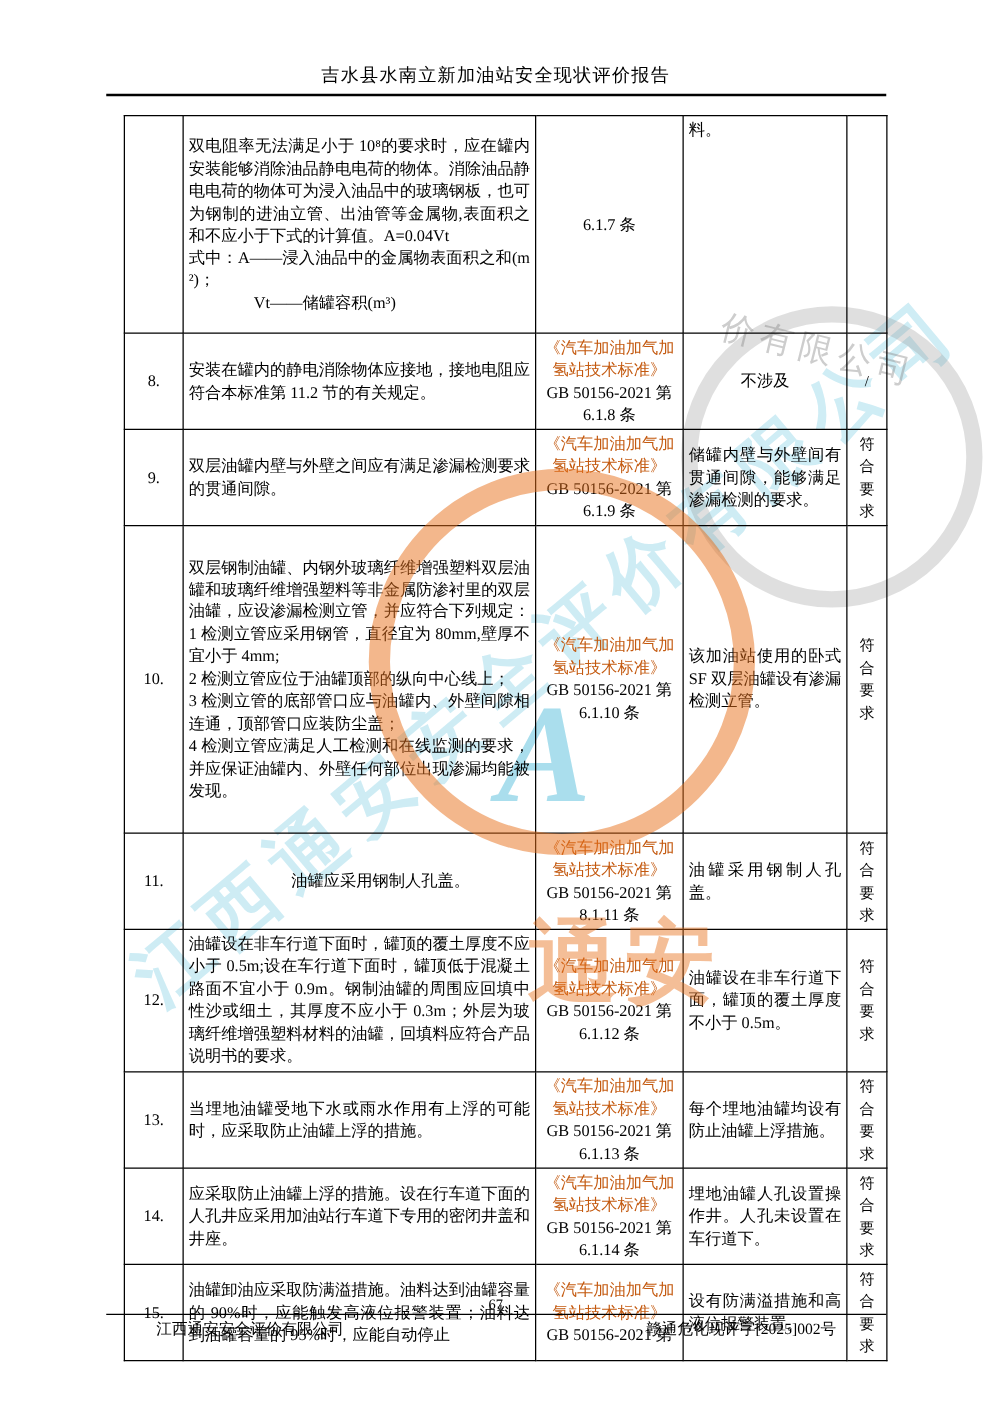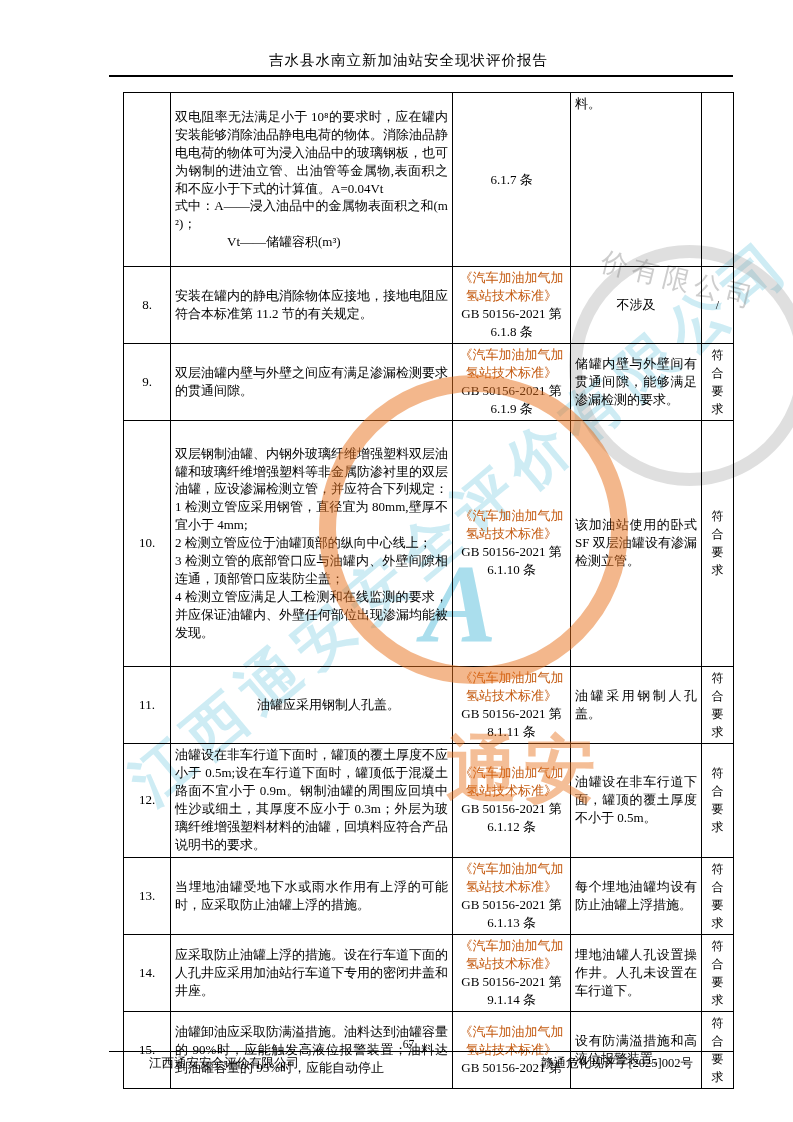--- a/index.html
+++ b/index.html
@@ -1,20 +1,20 @@
 <!DOCTYPE html>
 <html style="--accent: #c45a10; --seal: #e8701a; --cyan: #45b8d8;"><head>
 <meta charset="utf-8">
 <style>
   html, body { margin:0; padding:0; }
   body {
     width:793px; height:1122px; background:#ffffff; position:relative; overflow:hidden;
     font-family:"Liberation Serif","DejaVu Serif",serif; color:#000;
   }
-  .page { position:absolute; inset:0;margin-left:24px; }
+  .page { position:absolute; inset:0; }
 
   
   .header-title { position:absolute; top:51px; left:0; width:100%; text-align:center;
     font-size:14.5px; letter-spacing:1px; z-index:2; }
   .header-rule { position:absolute; top:75px; left:85px; width:624px; border-top:2px solid #000; z-index:2; }
 
   
   .main-table { position:absolute; top:92px; left:99px; width:610px; border-collapse:collapse;
     table-layout:fixed; font-size:13px; line-height:1.38; z-index:2; }
   .main-table td { border:1px solid #000; padding:2px 4px; vertical-align:middle; word-break:break-all; }
@@ -136,21 +136,21 @@
         <tr>
           <td class="col-no">13.</td>
           <td class="col-req">当埋地油罐受地下水或雨水作用有上浮的可能时，应采取防止油罐上浮的措施。</td>
           <td class="col-std"><span class="std-name">《汽车加油加气加氢站技术标准》</span><span class="std-ref">GB 50156-2021 第 6.1.13 条</span></td>
           <td class="col-res">每个埋地油罐均设有防止油罐上浮措施。</td>
           <td class="col-con">符合要求</td>
         </tr>
         <tr>
           <td class="col-no">14.</td>
           <td class="col-req">应采取防止油罐上浮的措施。设在行车道下面的人孔井应采用加油站行车道下专用的密闭井盖和井座。</td>
-          <td class="col-std"><span class="std-name">《汽车加油加气加氢站技术标准》</span><span class="std-ref">GB 50156-2021 第 9.1.14 条</span></td>
+          <td class="col-std"><span class="std-name">《汽车加油加气加氢站技术标准》</span><span class="std-ref">GB 50156-2021 第 6.1.14 条</span></td>
           <td class="col-res">埋地油罐人孔设置操作井。人孔未设置在车行道下。</td>
           <td class="col-con">符合要求</td>
         </tr>
         <tr>
           <td class="col-no">15.</td>
           <td class="col-req">油罐卸油应采取防满溢措施。油料达到油罐容量的 90%时，应能触发高液位报警装置；油料达到油罐容量的 95%时，应能自动停止</td>
           <td class="col-std"><span class="std-name">《汽车加油加气加氢站技术标准》</span><span class="std-ref">GB 50156-2021 第</span></td>
           <td class="col-res">设有防满溢措施和高液位报警装置。</td>
           <td class="col-con">符合要求</td>
         </tr>

